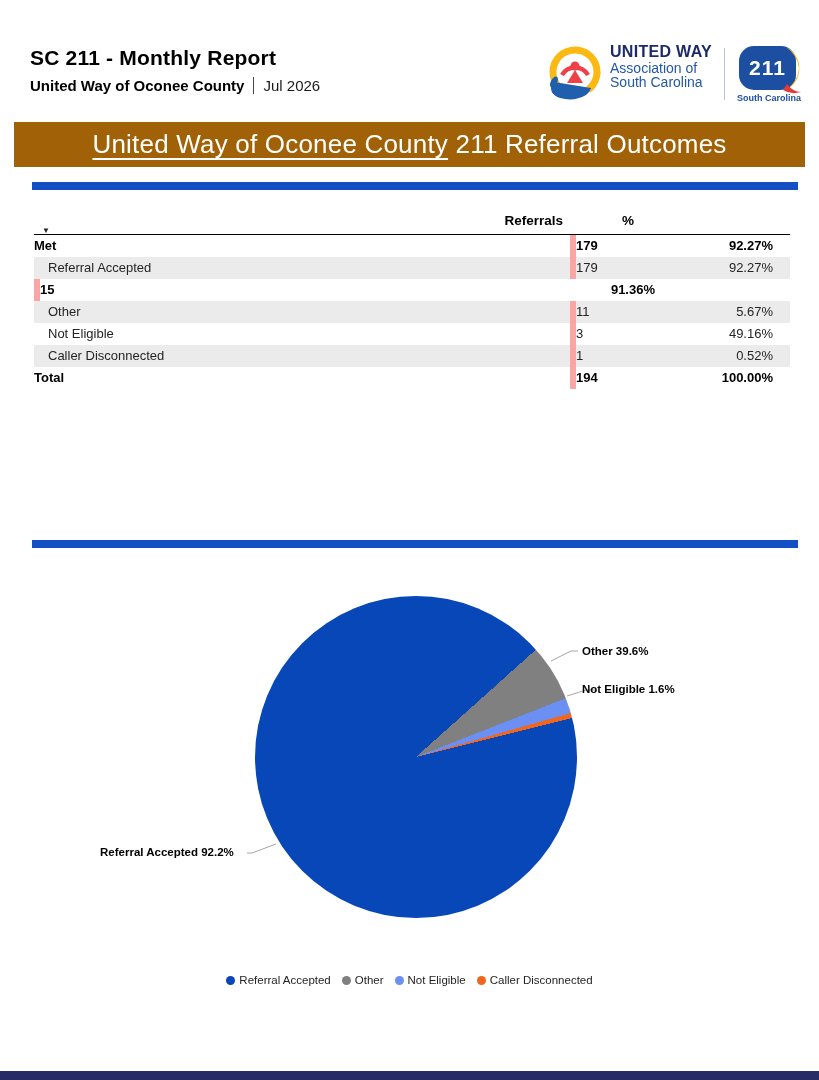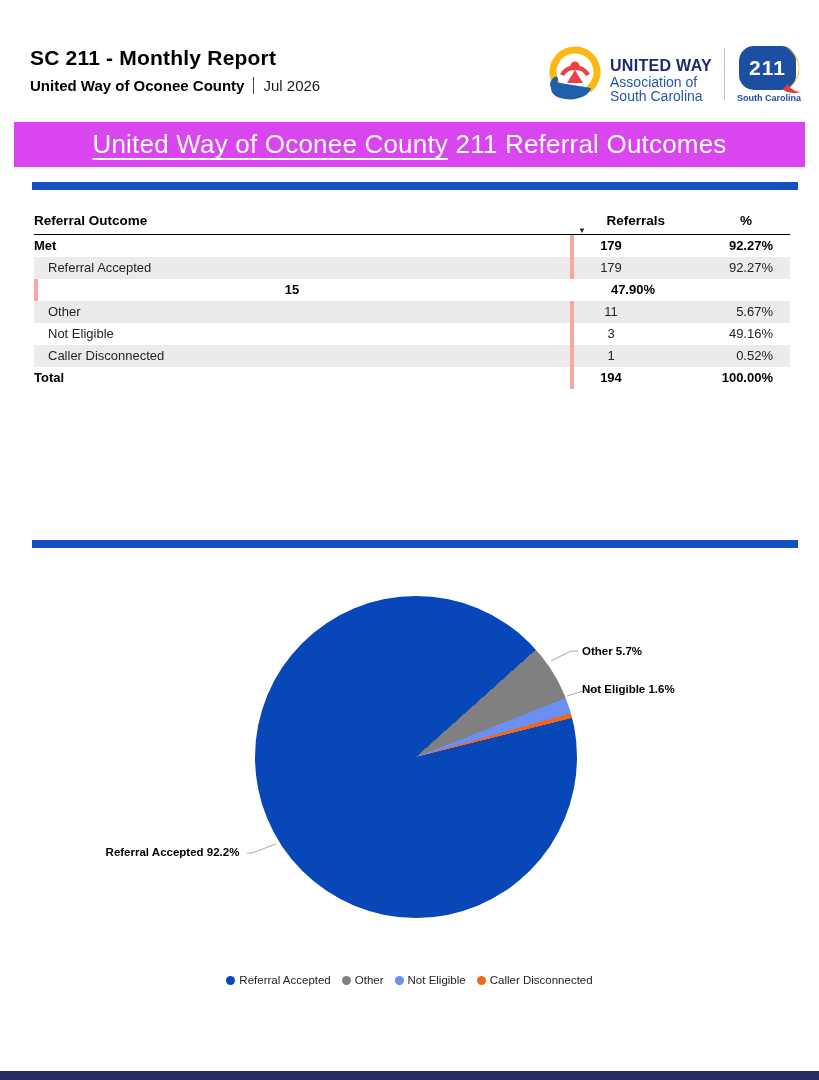--- a/index.html
+++ b/index.html
@@ -10,21 +10,21 @@
   }
   
   .top-header { position:absolute; left:30px; top:46px; }
   .report-title { font-size:21px; font-weight:bold; color:#000; letter-spacing:.2px; }
   .report-sub { margin-top:7px; font-size:15px; display:flex; align-items:center; }
   .report-sub .org { font-weight:bold; color:#000; }
   .report-sub .sep { display:inline-block; width:1px; height:17px; background:#444; margin:0 9px; }
   .report-sub .period { color:#1a1a1a; }
 
   .logo-block { position:absolute; right:16px; top:44px; display:flex; align-items:center; }
-  .uw-logo { display:flex; align-items:flex-end; }
+  .uw-logo { display:flex; align-items:flex-start; }
   .uw-text { margin-left:6px; line-height:1.05; }
   .uw-text .uw1 { font-size:16px; font-weight:bold; color:#1B2A6B; letter-spacing:.3px; }
   .uw-text .uw2, .uw-text .uw3 { font-size:14px; color:#2457A4; }
   .logo-divider { width:1px; height:52px; background:#b9c4d8; margin:0 10px 0 12px; }
   .sc211-logo { position:relative; width:68px; text-align:center; }
   .bubble { position:relative; width:60px; height:44px; margin:0 auto; }
   .bubble-body { position:absolute; left:0; top:0; width:57px; height:44px; background:#1C4FA1; border-radius:15px; }
   .bubble-num { position:absolute; left:0; top:0; width:57px; height:44px; display:flex; align-items:center; justify-content:center;
     color:#fff; font-size:21px; font-weight:bold; letter-spacing:1px; }
   .sc211-label { margin-top:3px; font-size:9px; font-weight:bold; color:#1E4FA3; }
@@ -41,33 +41,33 @@
 
   
   .ptable { position:absolute; left:34px; top:196px; width:756px; font-size:13px; }
   .thead { display:grid; grid-template-columns:536px 102px 118px; height:39px;
     border-bottom:1px solid #000; align-items:end; font-weight:bold; font-size:13.5px; color:#000; }
   .thead .hc { padding-bottom:6px; }
   .thead .hc2 { position:relative; text-align:right; padding-right:7px; }
   .thead .hc3 { text-align:right; padding-right:38px; }
   .sort { position:absolute; left:8px; bottom:-1px; font-size:8px; color:#252423; }
   .trow { display:grid; grid-template-columns:536px 102px 118px; height:22px; line-height:22px; }
-  .trow .c2 { border-left:4px solid #fca5a5; text-align:center; padding-right:24px; }
+  .trow .c2 { border-left:6px solid #fca5a5; text-align:left; padding-right:24px; }
   .trow .c3 { text-align:right; padding-right:17px; }
   .trow.shaded { background:#EBEBEB; }
   .trow.toplevel { font-weight:bold; color:#000; }
   .trow .indent { padding-left:14px; }
 
   
   .pie { position:absolute; left:255px; top:596px; width:322px; height:322px; border-radius:50%; }
   .leader-svg { position:absolute; left:0; top:0; width:819px; height:1080px; pointer-events:none; }
   .callout { position:absolute; font-size:11.5px; font-weight:bold; color:#000; white-space:nowrap; }
   .callout-other { left:582px; top:645px; }
   .callout-noteligible { left:582px; top:683px; }
-  .callout-referral { left:100px; top:846px; width:145px; text-align:center; }
+  .callout-referral { left:100px; top:846px; width:145px; text-align:left; }
 
   .legend { position:absolute; left:0; top:974px; width:819px; display:flex; justify-content:center; gap:11px; }
   .legend-item { display:flex; align-items:center; gap:4px; font-size:11.5px; color:#252423; }
   .legend-dot { width:9px; height:9px; border-radius:50%; flex:0 0 9px; }
 
   .footer-bar { position:absolute; left:0; top:1071px; width:819px; height:9px; }
 </style>
 </head>
 <body>
 
@@ -105,47 +105,46 @@
         <svg width="66" height="50" viewBox="0 0 66 50" style="position:absolute;left:0;top:0;">
           <path d="M47 1 a24 24 0 0 1 0 43 a30 30 0 0 0 13-21.5 a30 30 0 0 0 -13-21.5 z" fill="#FDB913"></path>
           <path d="M48 38 q6 8 14 8 q-10 3 -18 -2 z" fill="#E23B3E"></path>
         </svg>
         <div class="bubble-num">211</div>
       </div>
       <div class="sc211-label">South Carolina</div>
     </div>
   </div>
 
-  <div class="banner" style="background-color: #d946ef;">
+  <div class="banner" style="background-color: #a16207;">
     <div class="banner-text">
       <span class="u">United Way of Oconee County</span><span> 211 Referral Outcomes</span>
     </div>
   </div>
 
   <div class="divider-bar divider-1" style="background-color: rgb(20, 80, 196);"></div>
 
   <div class="ptable">
     <div class="thead">
-      <div class="hc">Referral Outcome</div>
       <div class="hc hc2"><span>Referrals</span><span class="sort">▼</span></div>
       <div class="hc hc3">%</div>
     </div>
     <div class="trow toplevel">
       <div class="c1">Met</div>
       <div class="c2">179</div>
       <div class="c3">92.27%</div>
     </div>
     <div class="trow shaded">
       <div class="c1 indent">Referral Accepted</div>
       <div class="c2">179</div>
       <div class="c3">92.27%</div>
     </div>
     <div class="trow toplevel">
       <div class="c2">15</div>
-      <div class="c3">47.90%</div>
+      <div class="c3">91.36%</div>
     </div>
     <div class="trow shaded">
       <div class="c1 indent">Other</div>
       <div class="c2">11</div>
       <div class="c3">5.67%</div>
     </div>
     <div class="trow">
       <div class="c1 indent">Not Eligible</div>
       <div class="c2">3</div>
       <div class="c3">49.16%</div>
@@ -165,21 +164,21 @@
   <div class="divider-bar divider-2" style="background-color: rgb(20, 80, 196);"></div>
 
   <div class="pie" id="pie" style="background: conic-gradient(from 76deg, rgb(8, 71, 184) 0deg, rgb(8, 71, 184) 332.16deg, rgb(128, 128, 128) 332.16deg, rgb(128, 128, 128) 352.58deg, rgb(107, 143, 242) 352.58deg, rgb(107, 143, 242) 358.14deg, rgb(240, 102, 30) 358.14deg, rgb(240, 102, 30) 360deg);"></div>
 
   <svg class="leader-svg">
     <polyline points="551,661 571,651 578,651" fill="none" stroke="#A6A6A6" stroke-width="1"></polyline>
     <polyline points="567,696 586,690 596,690" fill="none" stroke="#A6A6A6" stroke-width="1"></polyline>
     <polyline points="276,844 252,853 247,853" fill="none" stroke="#A6A6A6" stroke-width="1"></polyline>
   </svg>
 
-  <div class="callout callout-other">Other 5.7%</div>
+  <div class="callout callout-other">Other 39.6%</div>
   <div class="callout callout-noteligible">Not Eligible 1.6%</div>
   <div class="callout callout-referral">Referral Accepted 92.2%</div>
 
   <div class="legend">
     <div class="legend-item">
       <span class="legend-dot" style="background-color: rgb(8, 71, 184);"></span>
       <span>Referral Accepted</span>
     </div>
     <div class="legend-item">
       <span class="legend-dot" style="background-color: rgb(128, 128, 128);"></span>

